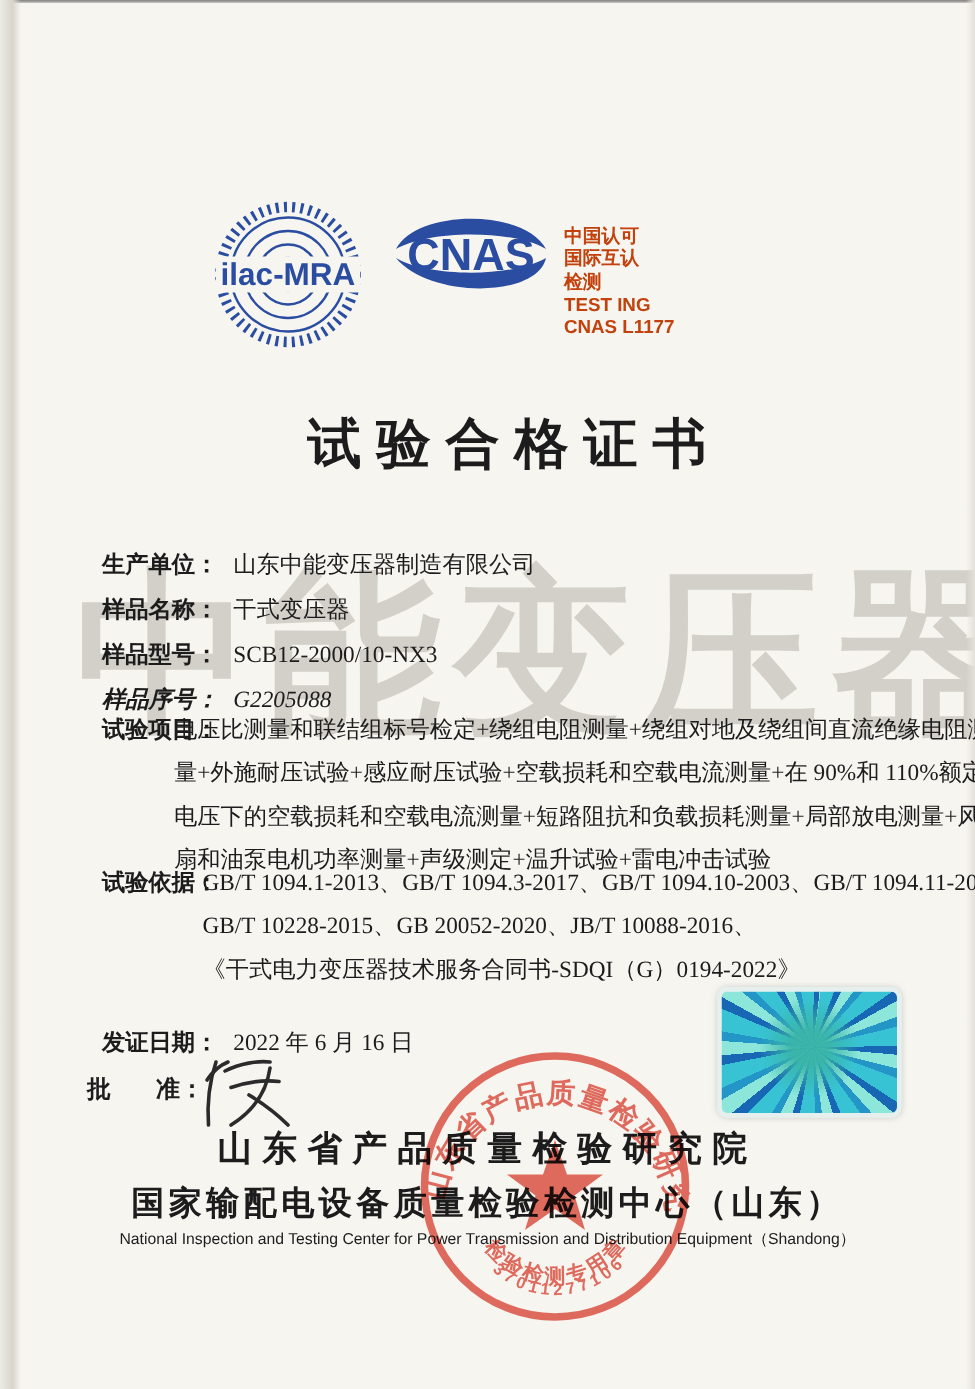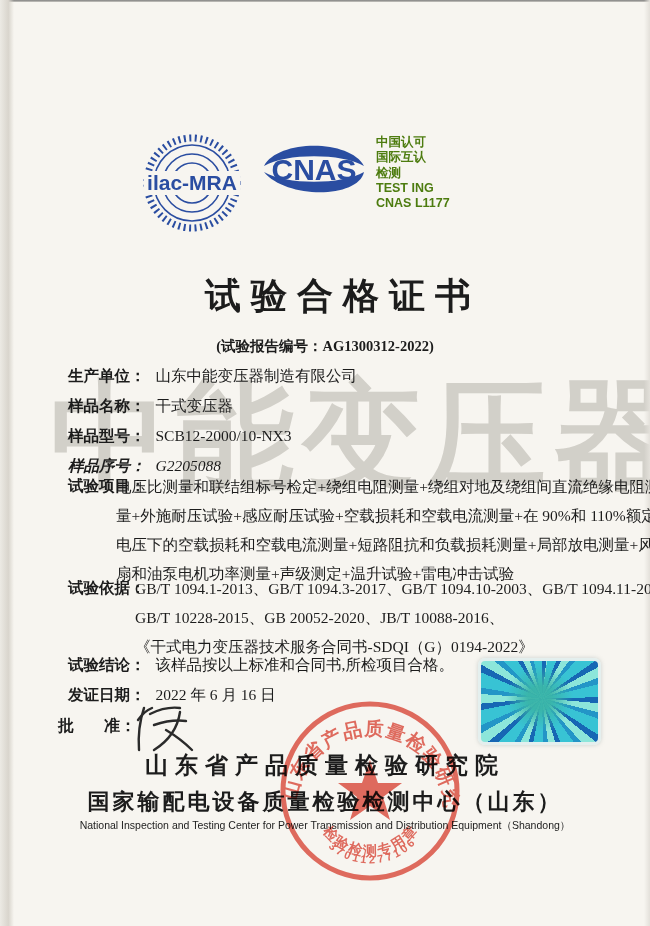--- a/index.html
+++ b/index.html
@@ -20,22 +20,22 @@
     font-size:118px;font-weight:700;letter-spacing:8px;white-space:nowrap;
     color:#b5b2aa;opacity:.55;line-height:1;
   }
 
   .logos{position:absolute;top:133px;left:128px;width:420px;height:100px;z-index:2;display:flex;align-items:flex-start;}
   .cma-block{width:130px;text-align:center;}
   .cma-number{margin-top:3px;font-family:"Liberation Sans",sans-serif;
     font-size:13px;font-weight:700;letter-spacing:2px;color:#d6372e;}
   .ilac-block{width:104px;margin-left:14px;}
   .cnas-block{margin-left:14px;display:flex;align-items:flex-start;}
-  .cnas-side{margin-left:8px;margin-top:2px;font-family:"Liberation Sans",sans-serif;
-    color:#4d7c0f;font-weight:700;font-size:12.5px;line-height:1.22;white-space:nowrap;}
+  .cnas-side{margin-left:8px;margin-top:17px;font-family:"Liberation Sans",sans-serif;
+    color:#c2410c;font-weight:700;font-size:12.5px;line-height:1.22;white-space:nowrap;}
 
   .title{position:absolute;top:272px;left:0;width:650px;text-align:center;z-index:1;
     font-size:36px;font-weight:700;letter-spacing:10px;text-indent:10px;padding-left:13px;}
   .no-line{position:absolute;top:318px;left:0;width:650px;text-align:center;z-index:1;
     font-size:15px;font-weight:700;letter-spacing:.5px;}
   .report-line{position:absolute;top:337px;left:0;width:650px;text-align:center;z-index:1;
     font-size:14.5px;font-weight:700;}
 
   .frow{position:absolute;left:68px;z-index:1;font-size:15.5px;white-space:nowrap;}
   .flabel{font-weight:700;}
@@ -108,21 +108,20 @@
         <div>中国认可</div>
         <div>国际互认</div>
         <div>检测</div>
         <div>TEST ING</div>
         <div>CNAS  L1177</div>
       </div>
     </div>
   </div>
 
   <div class="title">试验合格证书</div>
-  <div class="report-line">(试验报告编号：AG1300312-2022)</div>
 
   <div class="frow" style="top:366px;">
     <span class="flabel">生产单位：</span><span class="fvalue">山东中能变压器制造有限公司</span>
   </div>
   <div class="frow" style="top:396px;">
     <span class="flabel">样品名称：</span><span class="fvalue">干式变压器</span>
   </div>
   <div class="frow" style="top:426px;">
     <span class="flabel">样品型号：</span><span class="fvalue">SCB12-2000/10-NX3</span>
   </div>
@@ -142,23 +141,20 @@
 
   <div class="frow" style="top:578px;">
     <span class="flabel">试验依据：</span>
   </div>
   <div class="mlineblock" style="left:135px;top:574px;">
     <div class="mline">GB/T 1094.1-2013、GB/T 1094.3-2017、GB/T 1094.10-2003、GB/T 1094.11-2007、</div>
     <div class="mline">GB/T 10228-2015、GB 20052-2020、JB/T 10088-2016、</div>
     <div class="mline">《干式电力变压器技术服务合同书-SDQI（G）0194-2022》</div>
   </div>
 
-  <div class="frow" style="top:655px;">
-    <span class="flabel">试验结论：</span><span class="fvalue">该样品按以上标准和合同书,所检项目合格。</span>
-  </div>
   <div class="frow" style="top:685px;">
     <span class="flabel">发证日期：</span><span class="fvalue">2022 年 6 月 16 日</span>
   </div>
 
   <div class="approval-row">
     <span>批</span><span class="sp"></span><span>准：</span>
   </div>
   <span class="signature">
     <svg width="90" height="60" viewBox="0 0 90 60">
       <g fill="none" stroke="#2b2b2b" stroke-width="2.4" stroke-linecap="round">

